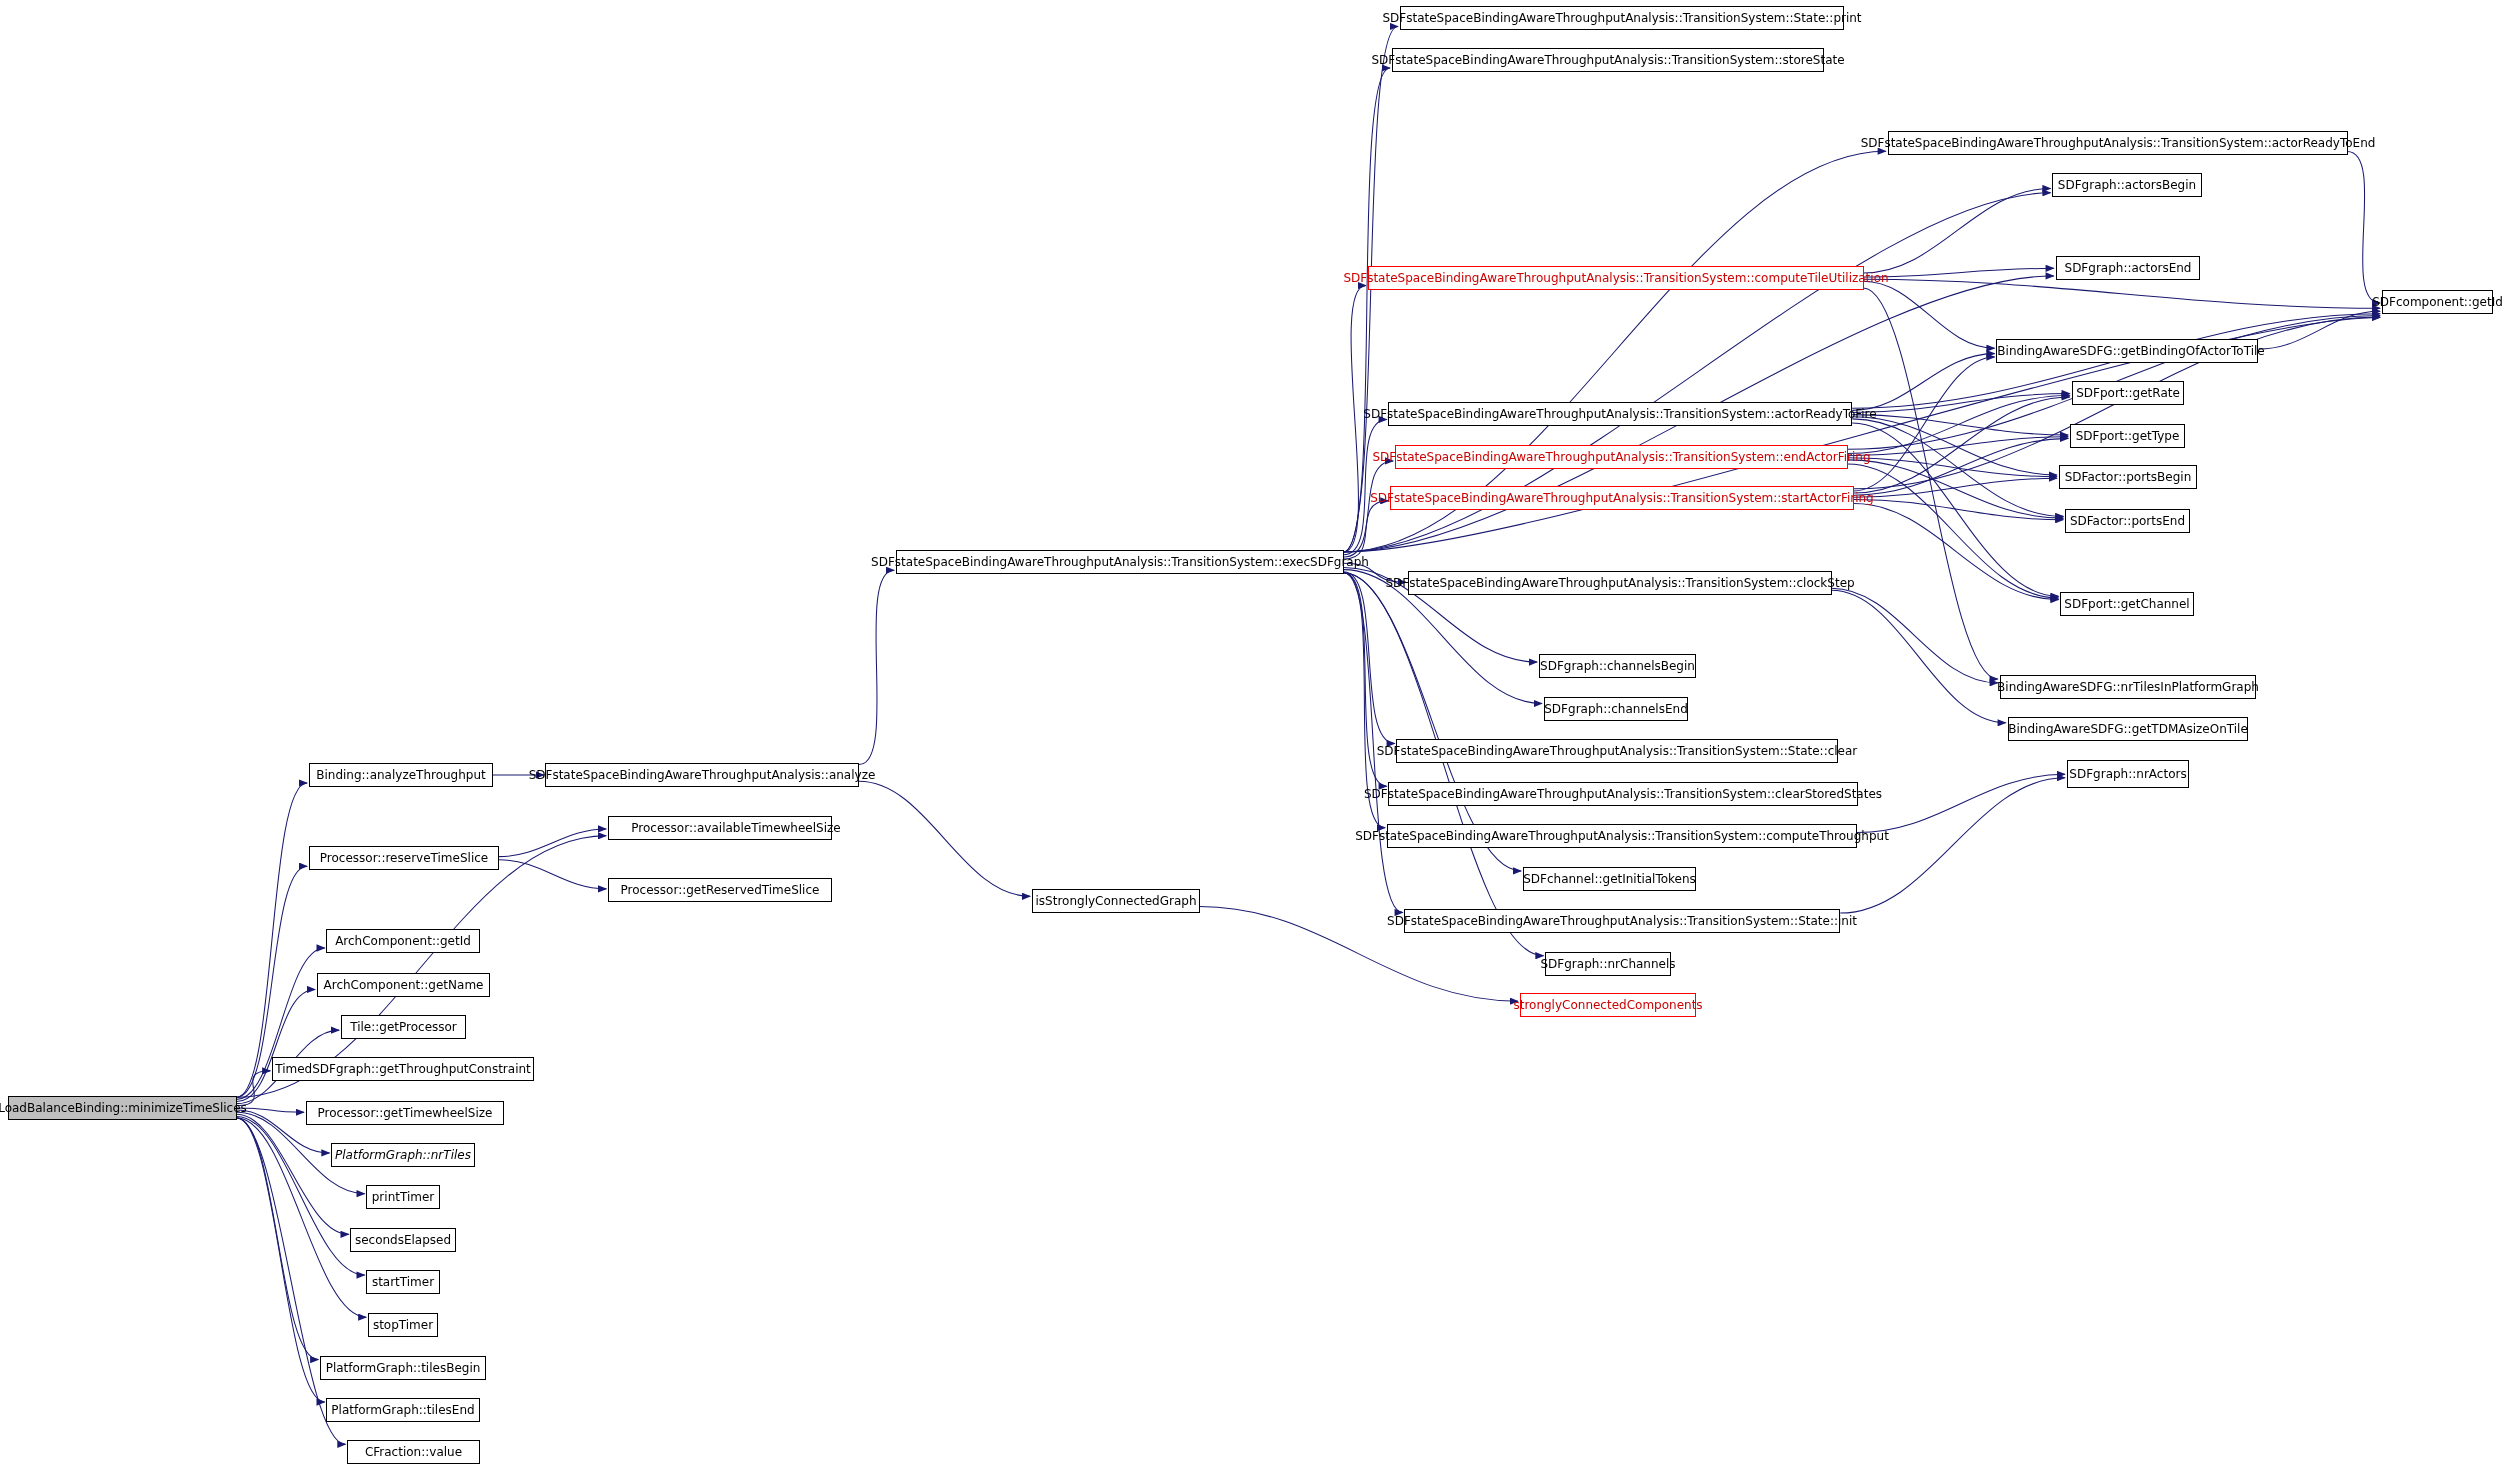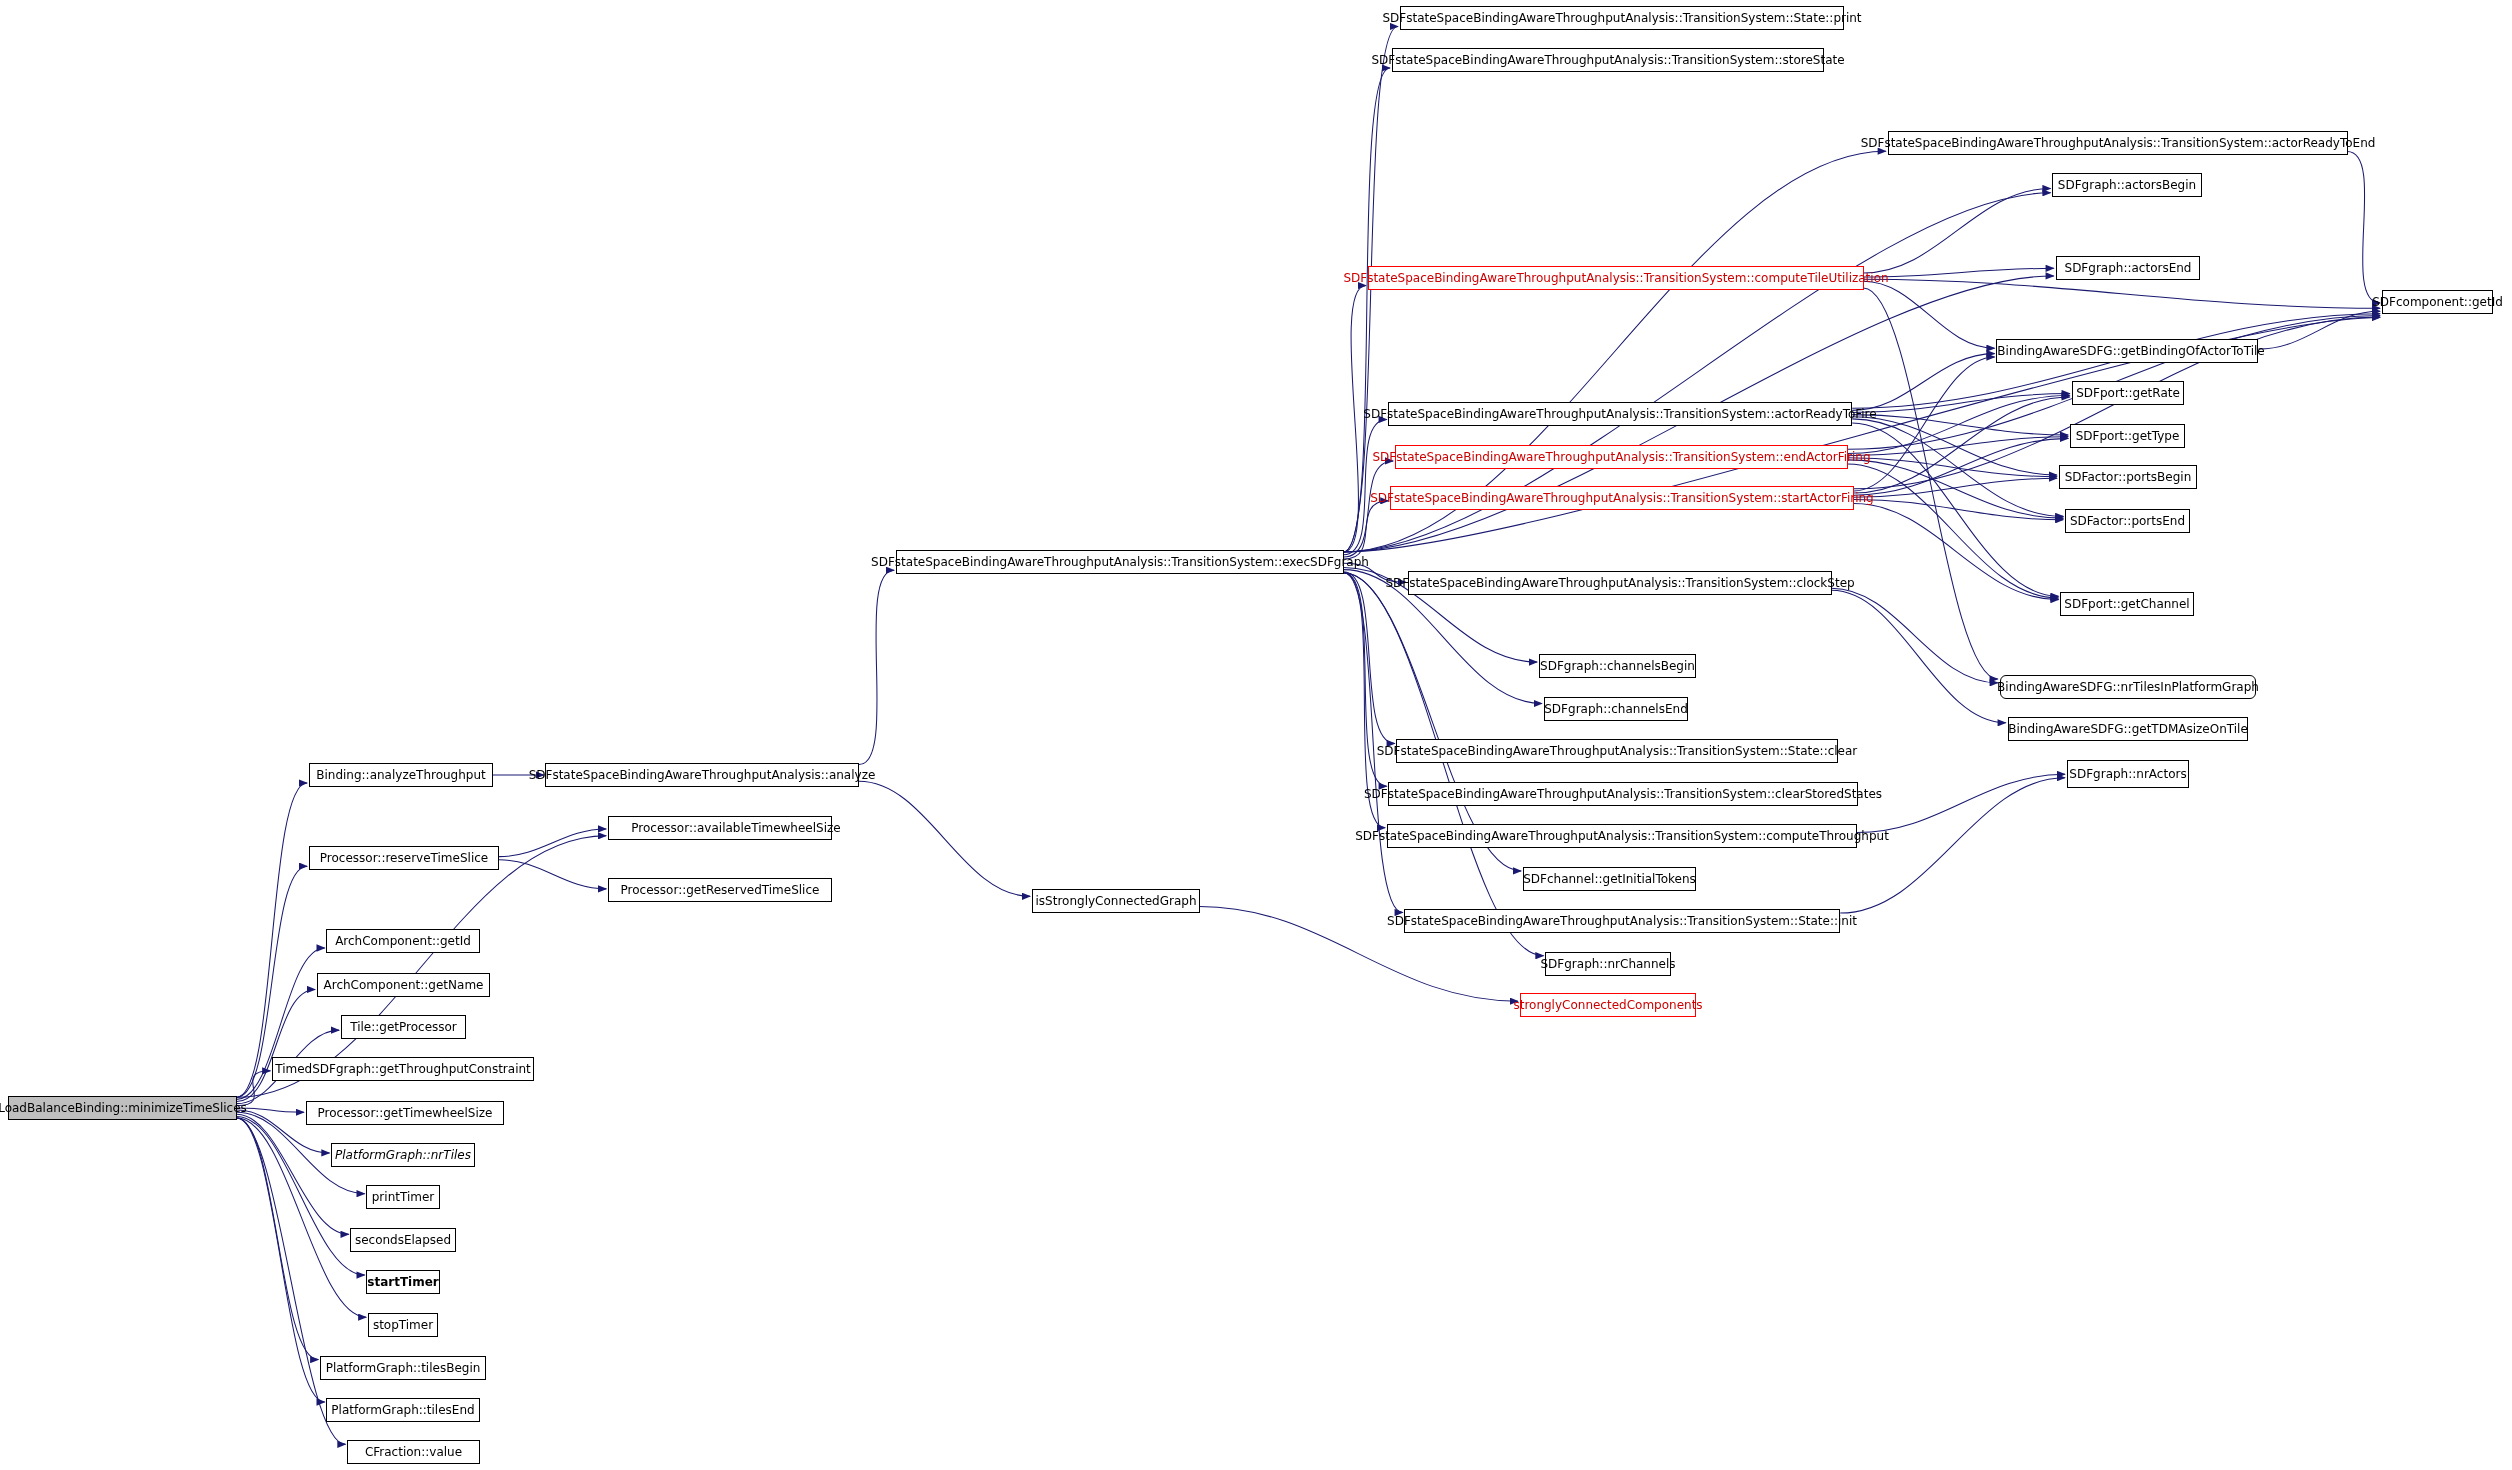--- a/index.html
+++ b/index.html
@@ -140,21 +140,21 @@
       <div class="node normal" title="Processor::reserveTimeSlice" style="left: 309px; top: 846px; width: 190px; height: 24px;">Processor::reserveTimeSlice</div>
       <div class="node normal" title="Processor::getReservedTimeSlice" style="left: 608px; top: 878px; width: 224px; height: 24px;">Processor::getReservedTimeSlice</div>
       <div class="node normal" title="ArchComponent::getId" style="left: 326px; top: 929px; width: 154px; height: 24px;">ArchComponent::getId</div>
       <div class="node normal" title="ArchComponent::getName" style="left: 317px; top: 973px; width: 173px; height: 24px;">ArchComponent::getName</div>
       <div class="node normal" title="Tile::getProcessor" style="left: 341px; top: 1015px; width: 125px; height: 24px;">Tile::getProcessor</div>
       <div class="node normal" title="TimedSDFgraph::getThroughputConstraint" style="left: 272px; top: 1057px; width: 262px; height: 24px;">TimedSDFgraph::getThroughputConstraint</div>
       <div class="node normal" title="Processor::getTimewheelSize" style="left: 306px; top: 1101px; width: 198px; height: 24px;">Processor::getTimewheelSize</div>
       <div class="node normal" title="PlatformGraph::nrTiles" style="left: 331px; top: 1143px; width: 144px; height: 24px; font-style: italic;">PlatformGraph::nrTiles</div>
       <div class="node normal" title="printTimer" style="left: 366px; top: 1185px; width: 74px; height: 24px;">printTimer</div>
       <div class="node normal" title="secondsElapsed" style="left: 350px; top: 1228px; width: 106px; height: 24px;">secondsElapsed</div>
-      <div class="node normal" title="startTimer" style="left: 366px; top: 1270px; width: 74px; height: 24px; font-weight: bold;">startTimer</div>
+      <div class="node normal" title="startTimer" style="left: 366px; top: 1270px; width: 74px; height: 24px;">startTimer</div>
       <div class="node normal" title="stopTimer" style="left: 368px; top: 1313px; width: 70px; height: 24px;">stopTimer</div>
       <div class="node normal" title="PlatformGraph::tilesBegin" style="left: 320px; top: 1356px; width: 166px; height: 24px;">PlatformGraph::tilesBegin</div>
       <div class="node normal" title="PlatformGraph::tilesEnd" style="left: 326px; top: 1398px; width: 154px; height: 24px;">PlatformGraph::tilesEnd</div>
       <div class="node normal" title="CFraction::value" style="left: 347px; top: 1440px; width: 133px; height: 24px;">CFraction::value</div>
       <div class="node normal" title="SDFstateSpaceBindingAwareThroughputAnalysis::TransitionSystem::execSDFgraph" style="left: 896px; top: 550px; width: 448px; height: 24px;">SDFstateSpaceBindingAwareThroughputAnalysis::TransitionSystem::execSDFgraph</div>
       <div class="node normal" title="isStronglyConnectedGraph" style="left: 1032px; top: 889px; width: 168px; height: 24px;">isStronglyConnectedGraph</div>
       <div class="node normal" title="SDFstateSpaceBindingAwareThroughputAnalysis::TransitionSystem::State::print" style="left: 1400px; top: 6.4px; width: 444px; height: 24px;">SDFstateSpaceBindingAwareThroughputAnalysis::TransitionSystem::State::print</div>
       <div class="node normal" title="SDFstateSpaceBindingAwareThroughputAnalysis::TransitionSystem::storeState" style="left: 1392px; top: 48px; width: 432px; height: 24px;">SDFstateSpaceBindingAwareThroughputAnalysis::TransitionSystem::storeState</div>
       <div class="node normal" title="SDFstateSpaceBindingAwareThroughputAnalysis::TransitionSystem::actorReadyToEnd" style="left: 1888px; top: 131px; width: 460px; height: 24px;">SDFstateSpaceBindingAwareThroughputAnalysis::TransitionSystem::actorReadyToEnd</div>
       <div class="node normal" title="SDFgraph::actorsBegin" style="left: 2052px; top: 173px; width: 150px; height: 24px;">SDFgraph::actorsBegin</div>
@@ -165,21 +165,21 @@
       <div class="node normal" title="SDFport::getRate" style="left: 2072px; top: 381px; width: 112px; height: 24px;">SDFport::getRate</div>
       <div class="node normal" title="SDFstateSpaceBindingAwareThroughputAnalysis::TransitionSystem::actorReadyToFire" style="left: 1388px; top: 402px; width: 464px; height: 24px;">SDFstateSpaceBindingAwareThroughputAnalysis::TransitionSystem::actorReadyToFire</div>
       <div class="node normal" title="SDFport::getType" style="left: 2070px; top: 424px; width: 115px; height: 24px;">SDFport::getType</div>
       <div class="node truncated" title="SDFstateSpaceBindingAwareThroughputAnalysis::TransitionSystem::endActorFiring" style="left: 1395px; top: 445px; width: 453px; height: 24px;">SDFstateSpaceBindingAwareThroughputAnalysis::TransitionSystem::endActorFiring</div>
       <div class="node normal" title="SDFactor::portsBegin" style="left: 2059px; top: 465px; width: 138px; height: 24px;">SDFactor::portsBegin</div>
       <div class="node truncated" title="SDFstateSpaceBindingAwareThroughputAnalysis::TransitionSystem::startActorFiring" style="left: 1390px; top: 486px; width: 464px; height: 24px;">SDFstateSpaceBindingAwareThroughputAnalysis::TransitionSystem::startActorFiring</div>
       <div class="node normal" title="SDFactor::portsEnd" style="left: 2065px; top: 509px; width: 125px; height: 24px;">SDFactor::portsEnd</div>
       <div class="node normal" title="SDFstateSpaceBindingAwareThroughputAnalysis::TransitionSystem::clockStep" style="left: 1408px; top: 571px; width: 424px; height: 24px;">SDFstateSpaceBindingAwareThroughputAnalysis::TransitionSystem::clockStep</div>
       <div class="node normal" title="SDFport::getChannel" style="left: 2060px; top: 592px; width: 134px; height: 24px;">SDFport::getChannel</div>
       <div class="node normal" title="SDFgraph::channelsBegin" style="left: 1539px; top: 654px; width: 157px; height: 24px;">SDFgraph::channelsBegin</div>
-      <div class="node normal" title="BindingAwareSDFG::nrTilesInPlatformGraph" style="left: 2000px; top: 675px; width: 256px; height: 24px; border-radius: 6px;">BindingAwareSDFG::nrTilesInPlatformGraph</div>
+      <div class="node normal" title="BindingAwareSDFG::nrTilesInPlatformGraph" style="left: 2000px; top: 675px; width: 256px; height: 24px;">BindingAwareSDFG::nrTilesInPlatformGraph</div>
       <div class="node normal" title="SDFgraph::channelsEnd" style="left: 1544px; top: 697px; width: 144px; height: 24px;">SDFgraph::channelsEnd</div>
       <div class="node normal" title="BindingAwareSDFG::getTDMAsizeOnTile" style="left: 2008px; top: 717px; width: 240px; height: 24px;">BindingAwareSDFG::getTDMAsizeOnTile</div>
       <div class="node normal" title="SDFstateSpaceBindingAwareThroughputAnalysis::TransitionSystem::State::clear" style="left: 1396px; top: 739px; width: 442px; height: 24px;">SDFstateSpaceBindingAwareThroughputAnalysis::TransitionSystem::State::clear</div>
       <div class="node normal" title="SDFgraph::nrActors" style="left: 2067px; top: 760px; width: 122px; height: 28px;">SDFgraph::nrActors</div>
       <div class="node normal" title="SDFstateSpaceBindingAwareThroughputAnalysis::TransitionSystem::clearStoredStates" style="left: 1388px; top: 782px; width: 470px; height: 24px;">SDFstateSpaceBindingAwareThroughputAnalysis::TransitionSystem::clearStoredStates</div>
       <div class="node normal" title="SDFstateSpaceBindingAwareThroughputAnalysis::TransitionSystem::computeThroughput" style="left: 1387px; top: 824px; width: 470px; height: 24px;">SDFstateSpaceBindingAwareThroughputAnalysis::TransitionSystem::computeThroughput</div>
       <div class="node normal" title="SDFchannel::getInitialTokens" style="left: 1523px; top: 867px; width: 173px; height: 24px;">SDFchannel::getInitialTokens</div>
       <div class="node normal" title="SDFstateSpaceBindingAwareThroughputAnalysis::TransitionSystem::State::init" style="left: 1404px; top: 909px; width: 436px; height: 24px;">SDFstateSpaceBindingAwareThroughputAnalysis::TransitionSystem::State::init</div>
       <div class="node normal" title="SDFgraph::nrChannels" style="left: 1545px; top: 952px; width: 126px; height: 24px;">SDFgraph::nrChannels</div>
       <div class="node truncated" title="stronglyConnectedComponents" style="left: 1520px; top: 993px; width: 176px; height: 24px;">stronglyConnectedComponents</div>

